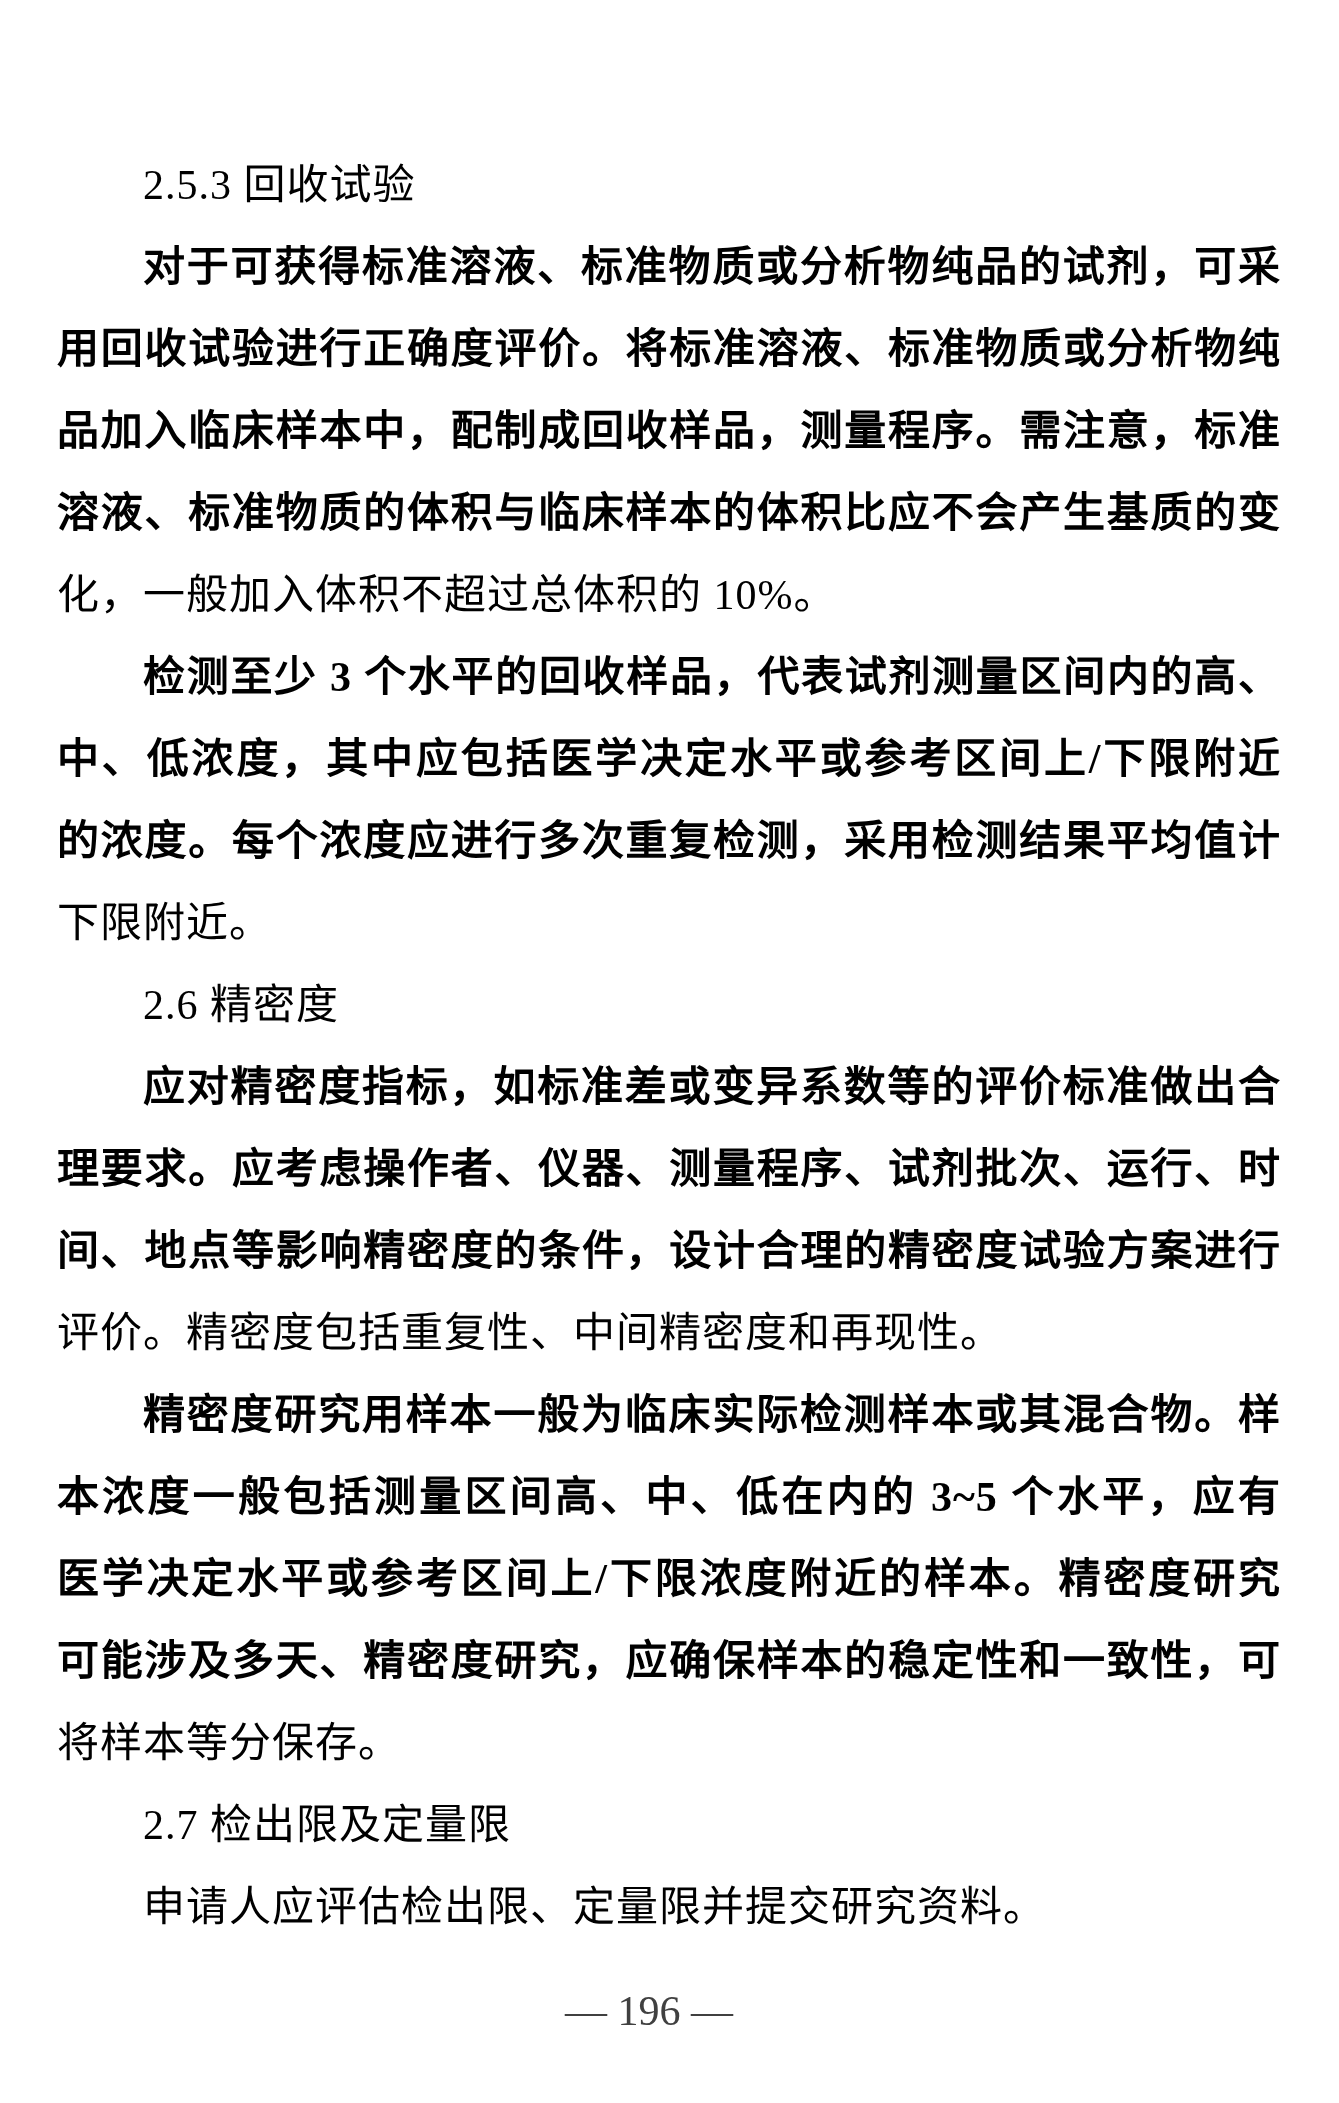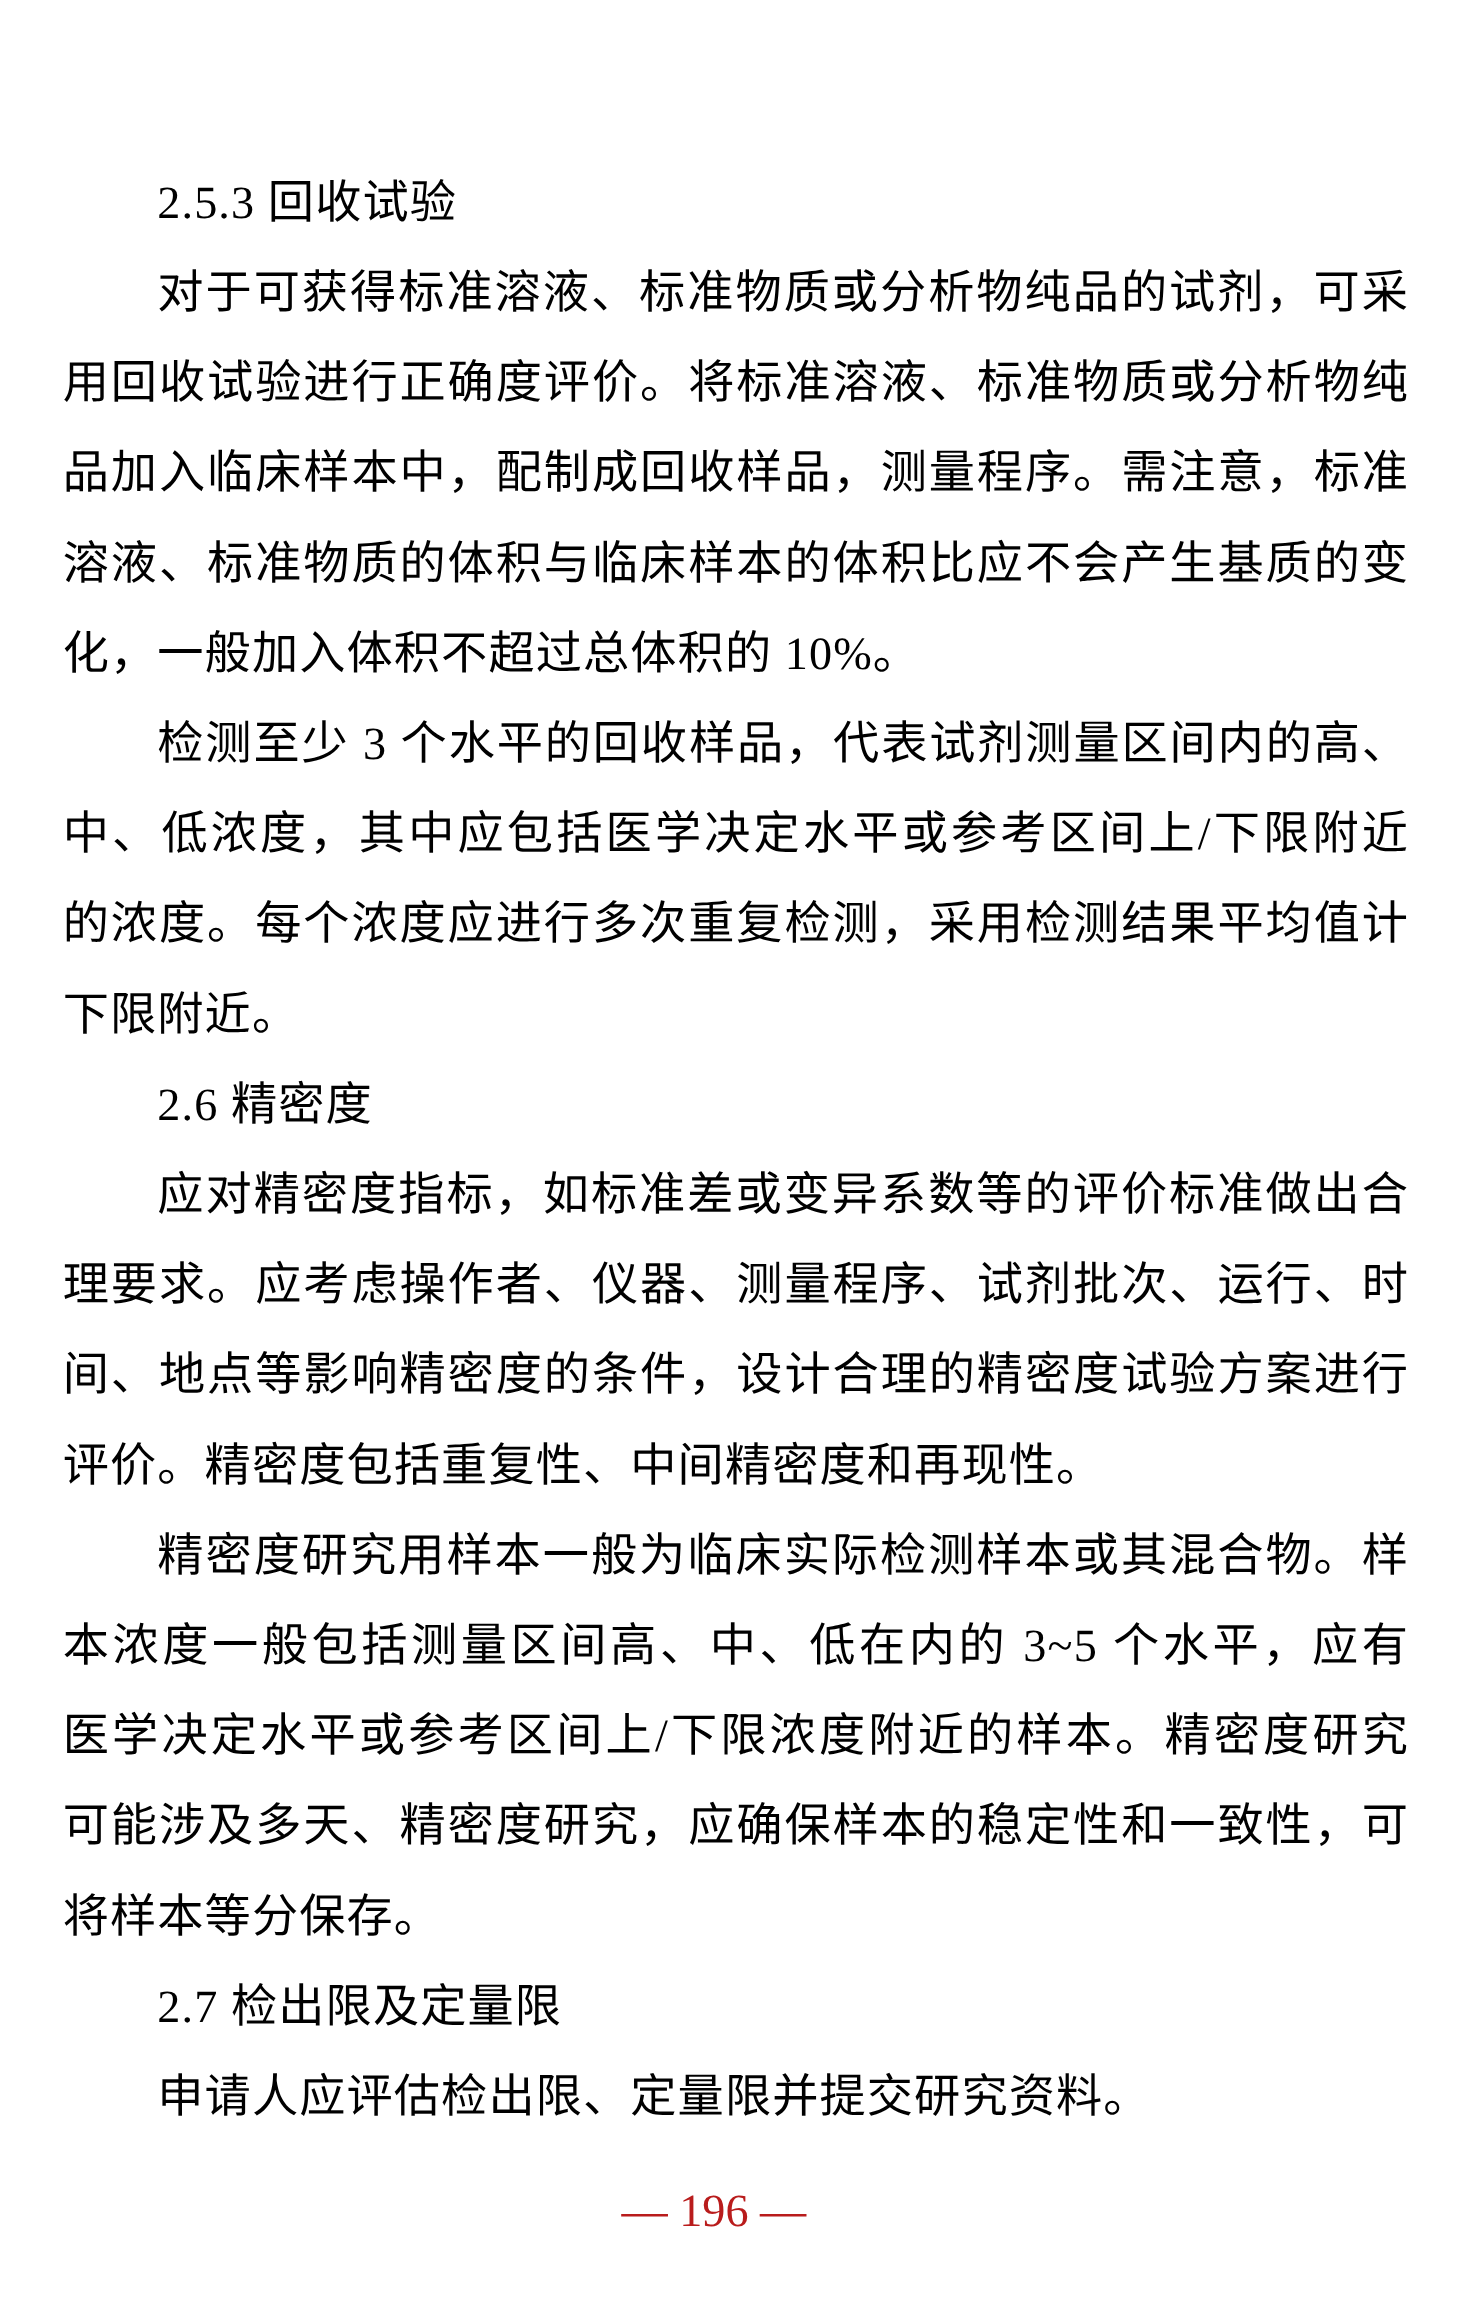--- a/index.html
+++ b/index.html
@@ -27,34 +27,35 @@
     line-height: 82px;
     height: 82px;
     white-space: nowrap;
     letter-spacing: 1px;
   }
   
   .ln.just {
     text-align: justify;
     text-align-last: justify;
     text-justify: inter-character;
+    font-weight: bold;
   }
   
   .ln.indent {
     padding-left: 86px;
   }
   .footer {
     position: absolute;
     left: 0;
     right: 0;
     top: 1985px;
     text-align: center;
     font-size: 42px;
     line-height: 52px;
-    color: #b91c1c;
+    color: #404040;
   }
 </style>
 </head>
 <body>
 
 <div class="page">
   <div class="textblock">
     <div class="ln indent">2.5.3 回收试验</div>
     <div class="ln indent just">对于可获得标准溶液、标准物质或分析物纯品的试剂，可采</div>
     <div class="ln just">用回收试验进行正确度评价。将标准溶液、标准物质或分析物纯</div>

